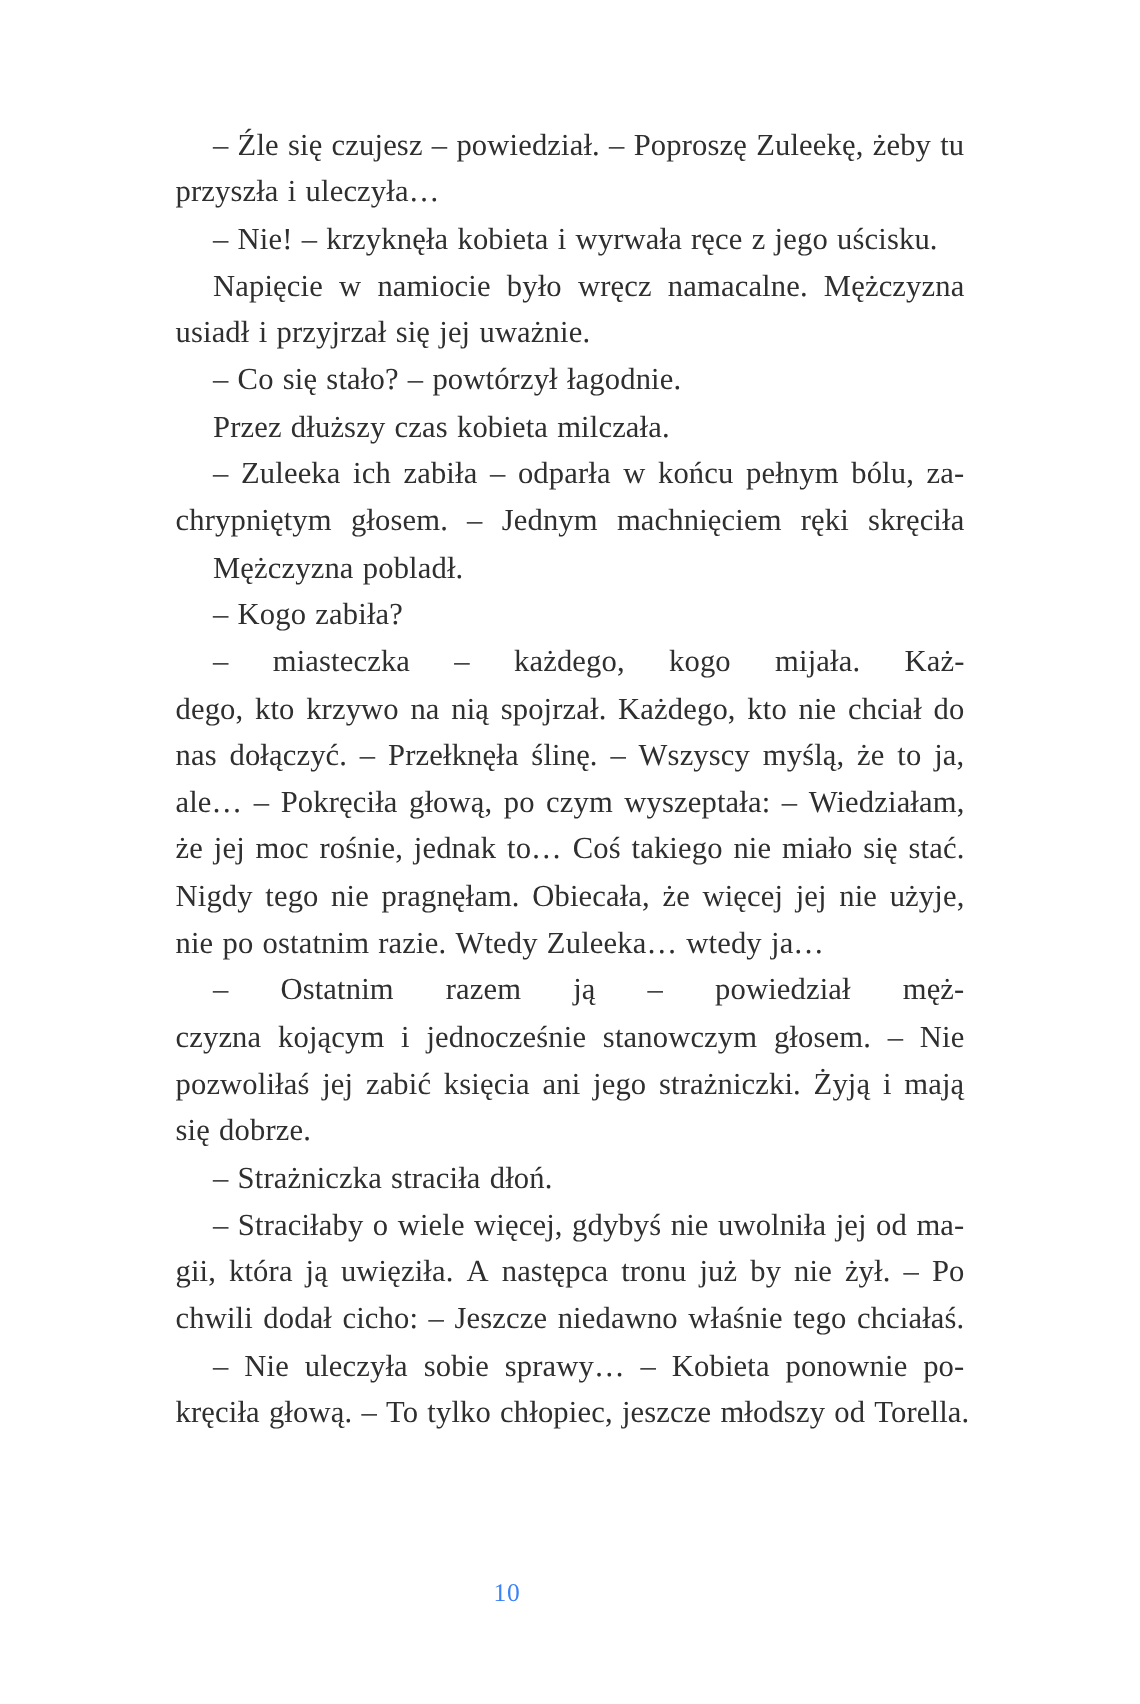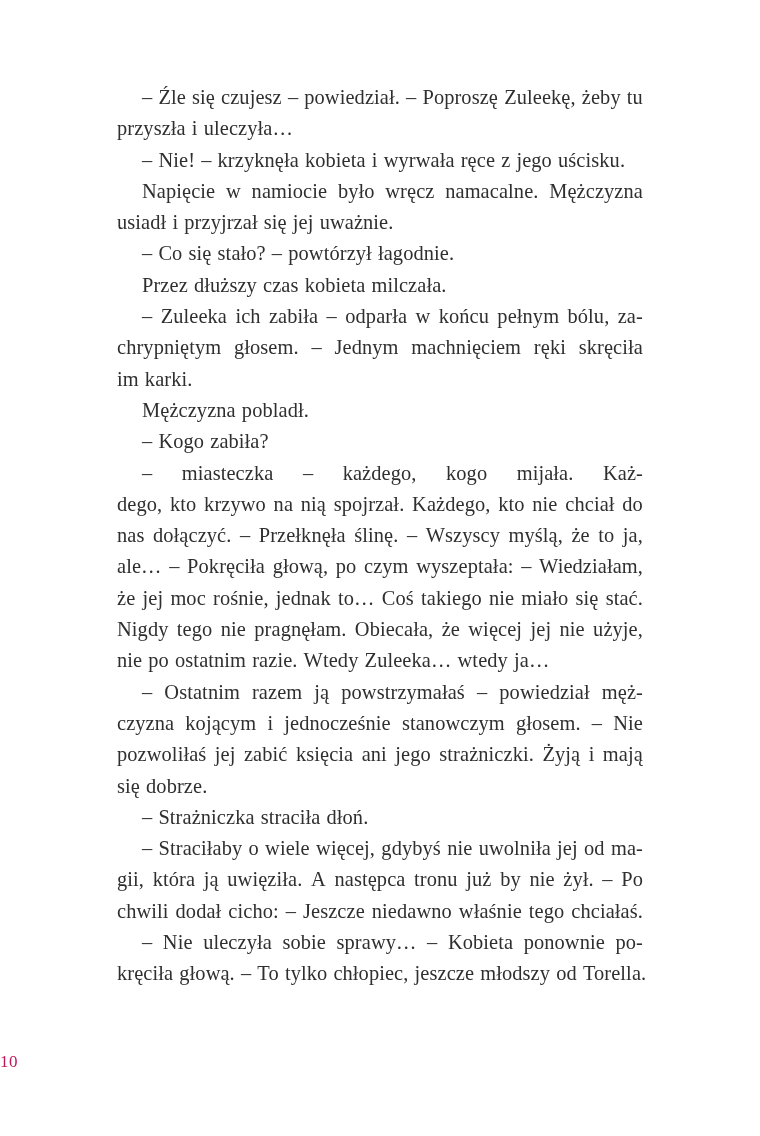--- a/index.html
+++ b/index.html
@@ -63,52 +63,52 @@
 
   .w {
     display: inline-block;
   }
 
   .page-number {
     position: absolute;
     left: 0;
     top: 1052px;
     width: 676px;
+    text-align: center;
     font-size: 17px;
-    color: #be185d;
+    color: #3b82f6;
     font-family: "Liberation Serif", "DejaVu Serif", serif;
     letter-spacing: 0.5px;
   }
 </style>
 </head>
 <body>
 
 <div class="page">
 
   <div class="text-block">
       <div class="line just indent"><span class="w">–</span><span class="w">Źle</span><span class="w">się</span><span class="w">czujesz</span><span class="w">–</span><span class="w">powiedział.</span><span class="w">–</span><span class="w">Poproszę</span><span class="w">Zuleekę,</span><span class="w">żeby</span><span class="w">tu</span></div>
       <div class="line last"><span class="w">przyszła</span><span class="w">i</span><span class="w">uleczyła…</span></div>
       <div class="line last indent"><span class="w">–</span><span class="w">Nie!</span><span class="w">–</span><span class="w">krzyknęła</span><span class="w">kobieta</span><span class="w">i</span><span class="w">wyrwała</span><span class="w">ręce</span><span class="w">z</span><span class="w">jego</span><span class="w">uścisku.</span></div>
       <div class="line just indent"><span class="w">Napięcie</span><span class="w">w</span><span class="w">namiocie</span><span class="w">było</span><span class="w">wręcz</span><span class="w">namacalne.</span><span class="w">Mężczyzna</span></div>
       <div class="line last"><span class="w">usiadł</span><span class="w">i</span><span class="w">przyjrzał</span><span class="w">się</span><span class="w">jej</span><span class="w">uważnie.</span></div>
       <div class="line last indent"><span class="w">–</span><span class="w">Co</span><span class="w">się</span><span class="w">stało?</span><span class="w">–</span><span class="w">powtórzył</span><span class="w">łagodnie.</span></div>
       <div class="line last indent"><span class="w">Przez</span><span class="w">dłuższy</span><span class="w">czas</span><span class="w">kobieta</span><span class="w">milczała.</span></div>
       <div class="line just indent"><span class="w">–</span><span class="w">Zuleeka</span><span class="w">ich</span><span class="w">zabiła</span><span class="w">–</span><span class="w">odparła</span><span class="w">w</span><span class="w">końcu</span><span class="w">pełnym</span><span class="w">bólu,</span><span class="w">za-</span></div>
       <div class="line just"><span class="w">chrypniętym</span><span class="w">głosem.</span><span class="w">–</span><span class="w">Jednym</span><span class="w">machnięciem</span><span class="w">ręki</span><span class="w">skręciła</span></div>
-      <div class="line last"><span class="w">im</span><span class="w">karki.</span></div>
       <div class="line last indent"><span class="w">Mężczyzna</span><span class="w">pobladł.</span></div>
       <div class="line last indent"><span class="w">–</span><span class="w">Kogo</span><span class="w">zabiła?</span></div>
       <div class="line just indent"><span class="w">–</span><span class="w">miasteczka</span><span class="w">–</span><span class="w">każdego,</span><span class="w">kogo</span><span class="w">mijała.</span><span class="w">Każ-</span></div>
       <div class="line just"><span class="w">dego,</span><span class="w">kto</span><span class="w">krzywo</span><span class="w">na</span><span class="w">nią</span><span class="w">spojrzał.</span><span class="w">Każdego,</span><span class="w">kto</span><span class="w">nie</span><span class="w">chciał</span><span class="w">do</span></div>
       <div class="line just"><span class="w">nas</span><span class="w">dołączyć.</span><span class="w">–</span><span class="w">Przełknęła</span><span class="w">ślinę.</span><span class="w">–</span><span class="w">Wszyscy</span><span class="w">myślą,</span><span class="w">że</span><span class="w">to</span><span class="w">ja,</span></div>
       <div class="line just"><span class="w">ale…</span><span class="w">–</span><span class="w">Pokręciła</span><span class="w">głową,</span><span class="w">po</span><span class="w">czym</span><span class="w">wyszeptała:</span><span class="w">–</span><span class="w">Wiedziałam,</span></div>
       <div class="line just"><span class="w">że</span><span class="w">jej</span><span class="w">moc</span><span class="w">rośnie,</span><span class="w">jednak</span><span class="w">to…</span><span class="w">Coś</span><span class="w">takiego</span><span class="w">nie</span><span class="w">miało</span><span class="w">się</span><span class="w">stać.</span></div>
       <div class="line just"><span class="w">Nigdy</span><span class="w">tego</span><span class="w">nie</span><span class="w">pragnęłam.</span><span class="w">Obiecała,</span><span class="w">że</span><span class="w">więcej</span><span class="w">jej</span><span class="w">nie</span><span class="w">użyje,</span></div>
       <div class="line last"><span class="w">nie</span><span class="w">po</span><span class="w">ostatnim</span><span class="w">razie.</span><span class="w">Wtedy</span><span class="w">Zuleeka…</span><span class="w">wtedy</span><span class="w">ja…</span></div>
-      <div class="line just indent"><span class="w">–</span><span class="w">Ostatnim</span><span class="w">razem</span><span class="w">ją</span><span class="w">powstrzymałaś</span><span class="w">–</span><span class="w">powiedział</span><span class="w">męż-</span></div>
+      <div class="line just indent"><span class="w">–</span><span class="w">Ostatnim</span><span class="w">razem</span><span class="w">ją</span><span class="w">–</span><span class="w">powiedział</span><span class="w">męż-</span></div>
       <div class="line just"><span class="w">czyzna</span><span class="w">kojącym</span><span class="w">i</span><span class="w">jednocześnie</span><span class="w">stanowczym</span><span class="w">głosem.</span><span class="w">–</span><span class="w">Nie</span></div>
       <div class="line just"><span class="w">pozwoliłaś</span><span class="w">jej</span><span class="w">zabić</span><span class="w">księcia</span><span class="w">ani</span><span class="w">jego</span><span class="w">strażniczki.</span><span class="w">Żyją</span><span class="w">i</span><span class="w">mają</span></div>
       <div class="line last"><span class="w">się</span><span class="w">dobrze.</span></div>
       <div class="line last indent"><span class="w">–</span><span class="w">Strażniczka</span><span class="w">straciła</span><span class="w">dłoń.</span></div>
       <div class="line just indent"><span class="w">–</span><span class="w">Straciłaby</span><span class="w">o</span><span class="w">wiele</span><span class="w">więcej,</span><span class="w">gdybyś</span><span class="w">nie</span><span class="w">uwolniła</span><span class="w">jej</span><span class="w">od</span><span class="w">ma-</span></div>
       <div class="line just"><span class="w">gii,</span><span class="w">która</span><span class="w">ją</span><span class="w">uwięziła.</span><span class="w">A</span><span class="w">następca</span><span class="w">tronu</span><span class="w">już</span><span class="w">by</span><span class="w">nie</span><span class="w">żył.</span><span class="w">–</span><span class="w">Po</span></div>
       <div class="line just"><span class="w">chwili</span><span class="w">dodał</span><span class="w">cicho:</span><span class="w">–</span><span class="w">Jeszcze</span><span class="w">niedawno</span><span class="w">właśnie</span><span class="w">tego</span><span class="w">chciałaś.</span></div>
       <div class="line just indent"><span class="w">–</span><span class="w">Nie</span><span class="w">uleczyła</span><span class="w">sobie</span><span class="w">sprawy…</span><span class="w">–</span><span class="w">Kobieta</span><span class="w">ponownie</span><span class="w">po-</span></div>
       <div class="line last"><span class="w">kręciła</span><span class="w">głową.</span><span class="w">–</span><span class="w">To</span><span class="w">tylko</span><span class="w">chłopiec,</span><span class="w">jeszcze</span><span class="w">młodszy</span><span class="w">od</span><span class="w">Torella.</span></div>
     </div>

